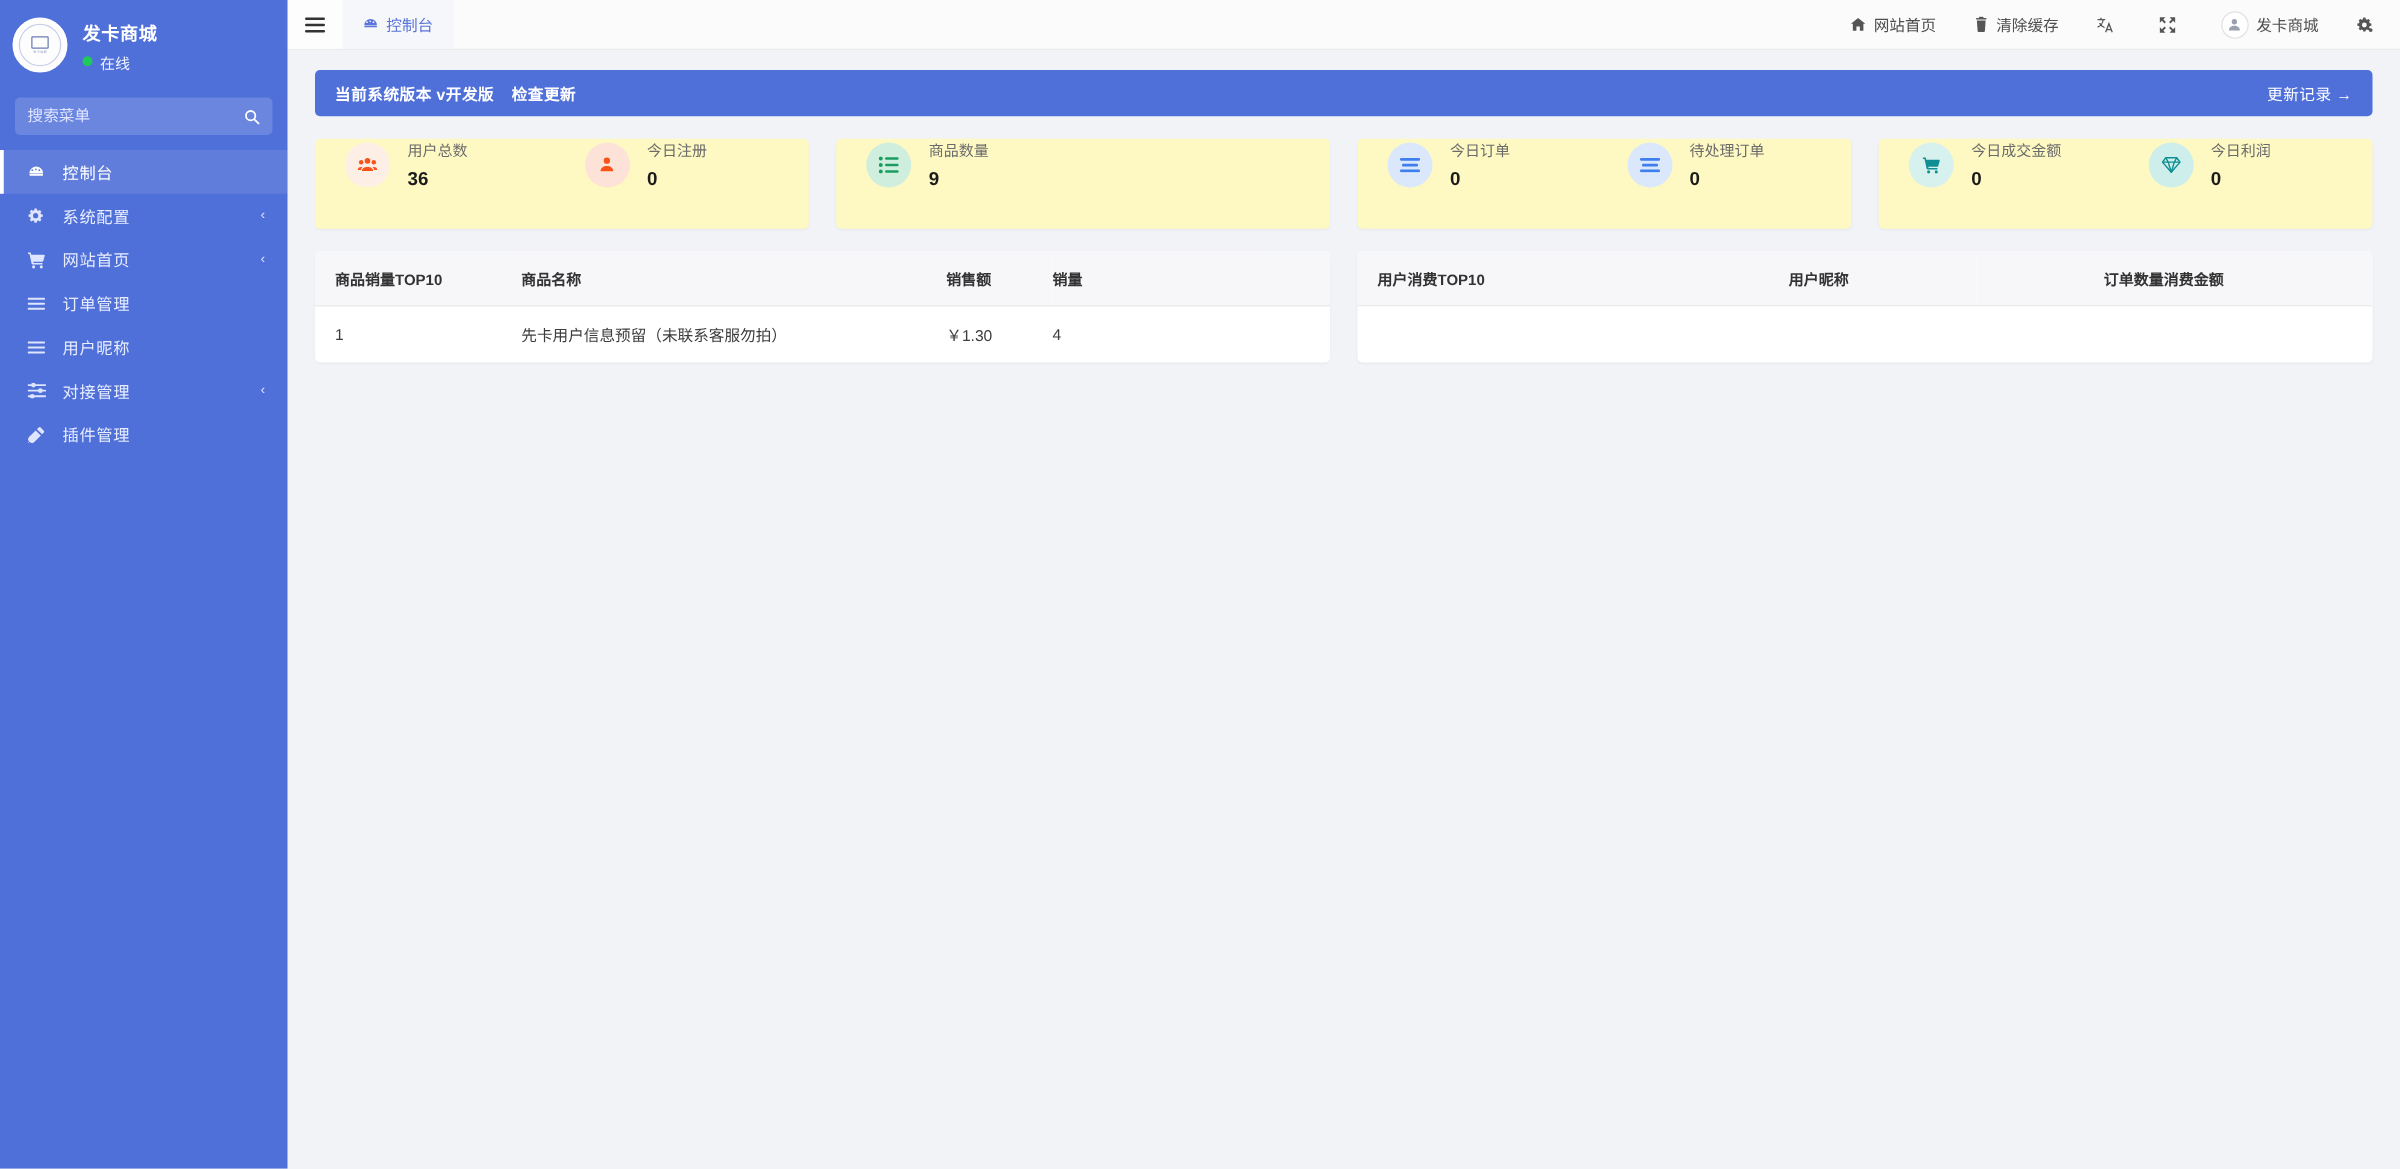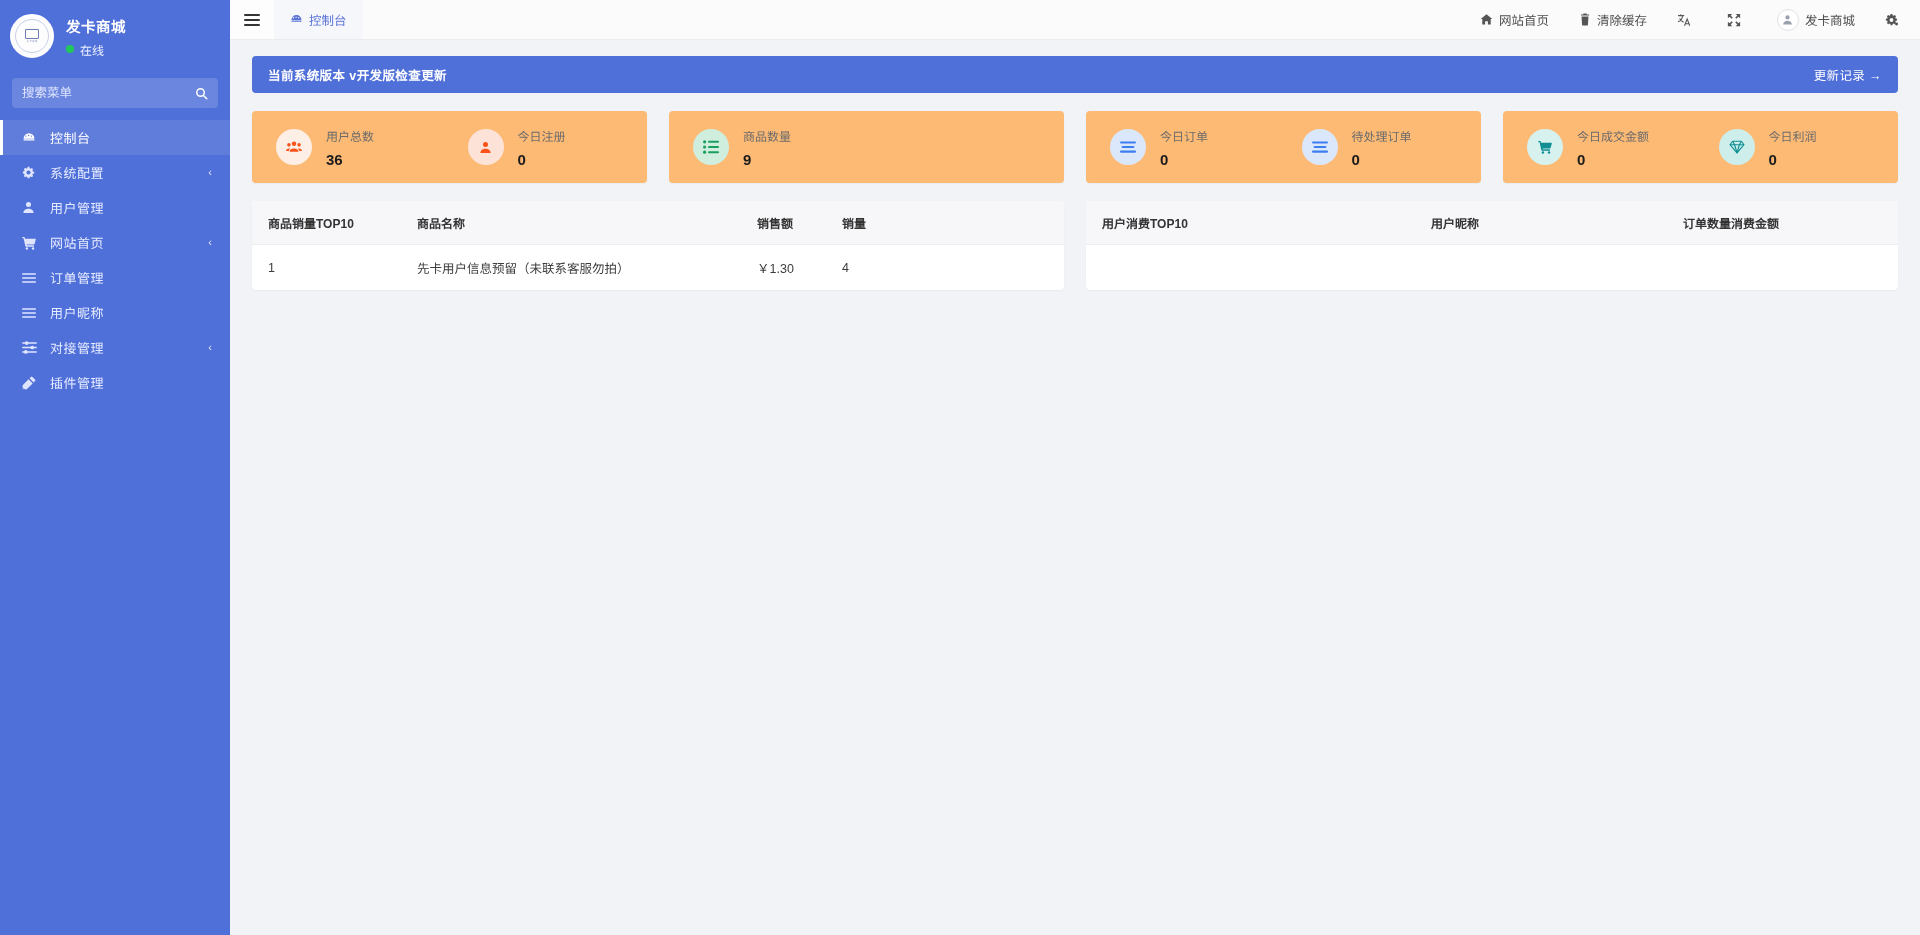--- a/index.html
+++ b/index.html
@@ -110,29 +110,29 @@
   }
 
   .content { flex: 1; padding: 16px 22px 0 22px; overflow: hidden; }
 
   
   .banner {
     background: #4f6fd9; border-radius: 4px; height: 37px;
     display: flex; align-items: center; justify-content: space-between;
     padding: 0 16px; color: #ffffff;
   }
-  .banner-left { font-size: 12.5px; font-weight: bold; letter-spacing: .4px; display:flex; gap: 0; }
+  .banner-left { font-size: 12.5px; font-weight: bold; letter-spacing: .4px; display:flex; gap: 14px; }
   .banner-left .ver-check { cursor: pointer; }
   .banner-right { font-size: 12.5px; font-weight: normal; cursor: pointer; letter-spacing: .4px; }
 
   
   .cards { display: flex; gap: 22px; margin-top: 18px; }
   .card {
-    flex: 1; background: #fdba74; border-radius: 4px; height: 72px;
-    display: flex; align-items: center; box-shadow: 0 1px 2px rgba(0,0,0,0.04);
+    flex: 1; background: #fef9c3; border-radius: 4px; height: 72px;
+    display: flex; align-items: flex-start; box-shadow: 0 1px 2px rgba(0,0,0,0.04);
     padding: 0 6px;
   }
   .stat { flex: 1; display: flex; align-items: center; padding-left: 18px; min-width:0; }
   .stat-icon {
     width: 36px; height: 36px; border-radius: 50%;
     display: flex; align-items: center; justify-content: center; flex: none;
   }
   .stat-txt { margin-left: 14px; min-width: 0; }
   .stat-label { font-size: 12px; color: #6b6b6b; white-space: nowrap; }
   .stat-value { font-size: 15px; font-weight: bold; color: #1b1b1b; margin-top: 7px; }
@@ -201,29 +201,20 @@
           <span class="mi-label">控制台</span>
         </li>
         <li class="menu-item">
           <span class="mi-icon">
             <svg width="13" height="13" viewBox="0 0 16 16" fill="#dfe5ff">
               <path d="M6.9 1h2.2l.3 1.7 1.3.55 1.45-.9 1.55 1.55-.9 1.45.55 1.3 1.7.3v2.2l-1.7.3-.55 1.3.9 1.45-1.55 1.55-1.45-.9-1.3.55-.3 1.7H6.9l-.3-1.7-1.3-.55-1.45.9-1.55-1.55.9-1.45-.55-1.3L1 9.1V6.9l1.65-.3.55-1.3-.9-1.45L3.85 2.3l1.45.9 1.3-.55zM8 5.45A2.55 2.55 0 1 0 8 10.55 2.55 2.55 0 0 0 8 5.45z"></path>
             </svg>
           </span>
           <span class="mi-label">系统配置</span>
           <span class="mi-arrow">‹</span>
-        </li>
-        <li class="menu-item">
-          <span class="mi-icon">
-            <svg width="13" height="13" viewBox="0 0 16 16" fill="#dfe5ff">
-              <circle cx="8" cy="4.4" r="3.1"></circle>
-              <path d="M1.7 14.8c0-3.4 2.8-5.3 6.3-5.3s6.3 1.9 6.3 5.3z"></path>
-            </svg>
-          </span>
-          <span class="mi-label">用户管理</span>
         </li>
         <li class="menu-item">
           <span class="mi-icon">
             <svg width="14" height="14" viewBox="0 0 16 16" fill="#dfe5ff">
               <path d="M.4 1.1h2.5l.55 2.1h11.6c.5 0 .85.46.72.94l-1.35 4.8a1 1 0 0 1-.96.72H5.3l.25 1.05h8.1v1.5H4.7a.95.95 0 0 1-.92-.72L1.8 2.6H.4z"></path>
               <circle cx="5.6" cy="14.3" r="1.4"></circle>
               <circle cx="12.6" cy="14.3" r="1.4"></circle>
             </svg>
           </span>
           <span class="mi-label">网站首页</span>

